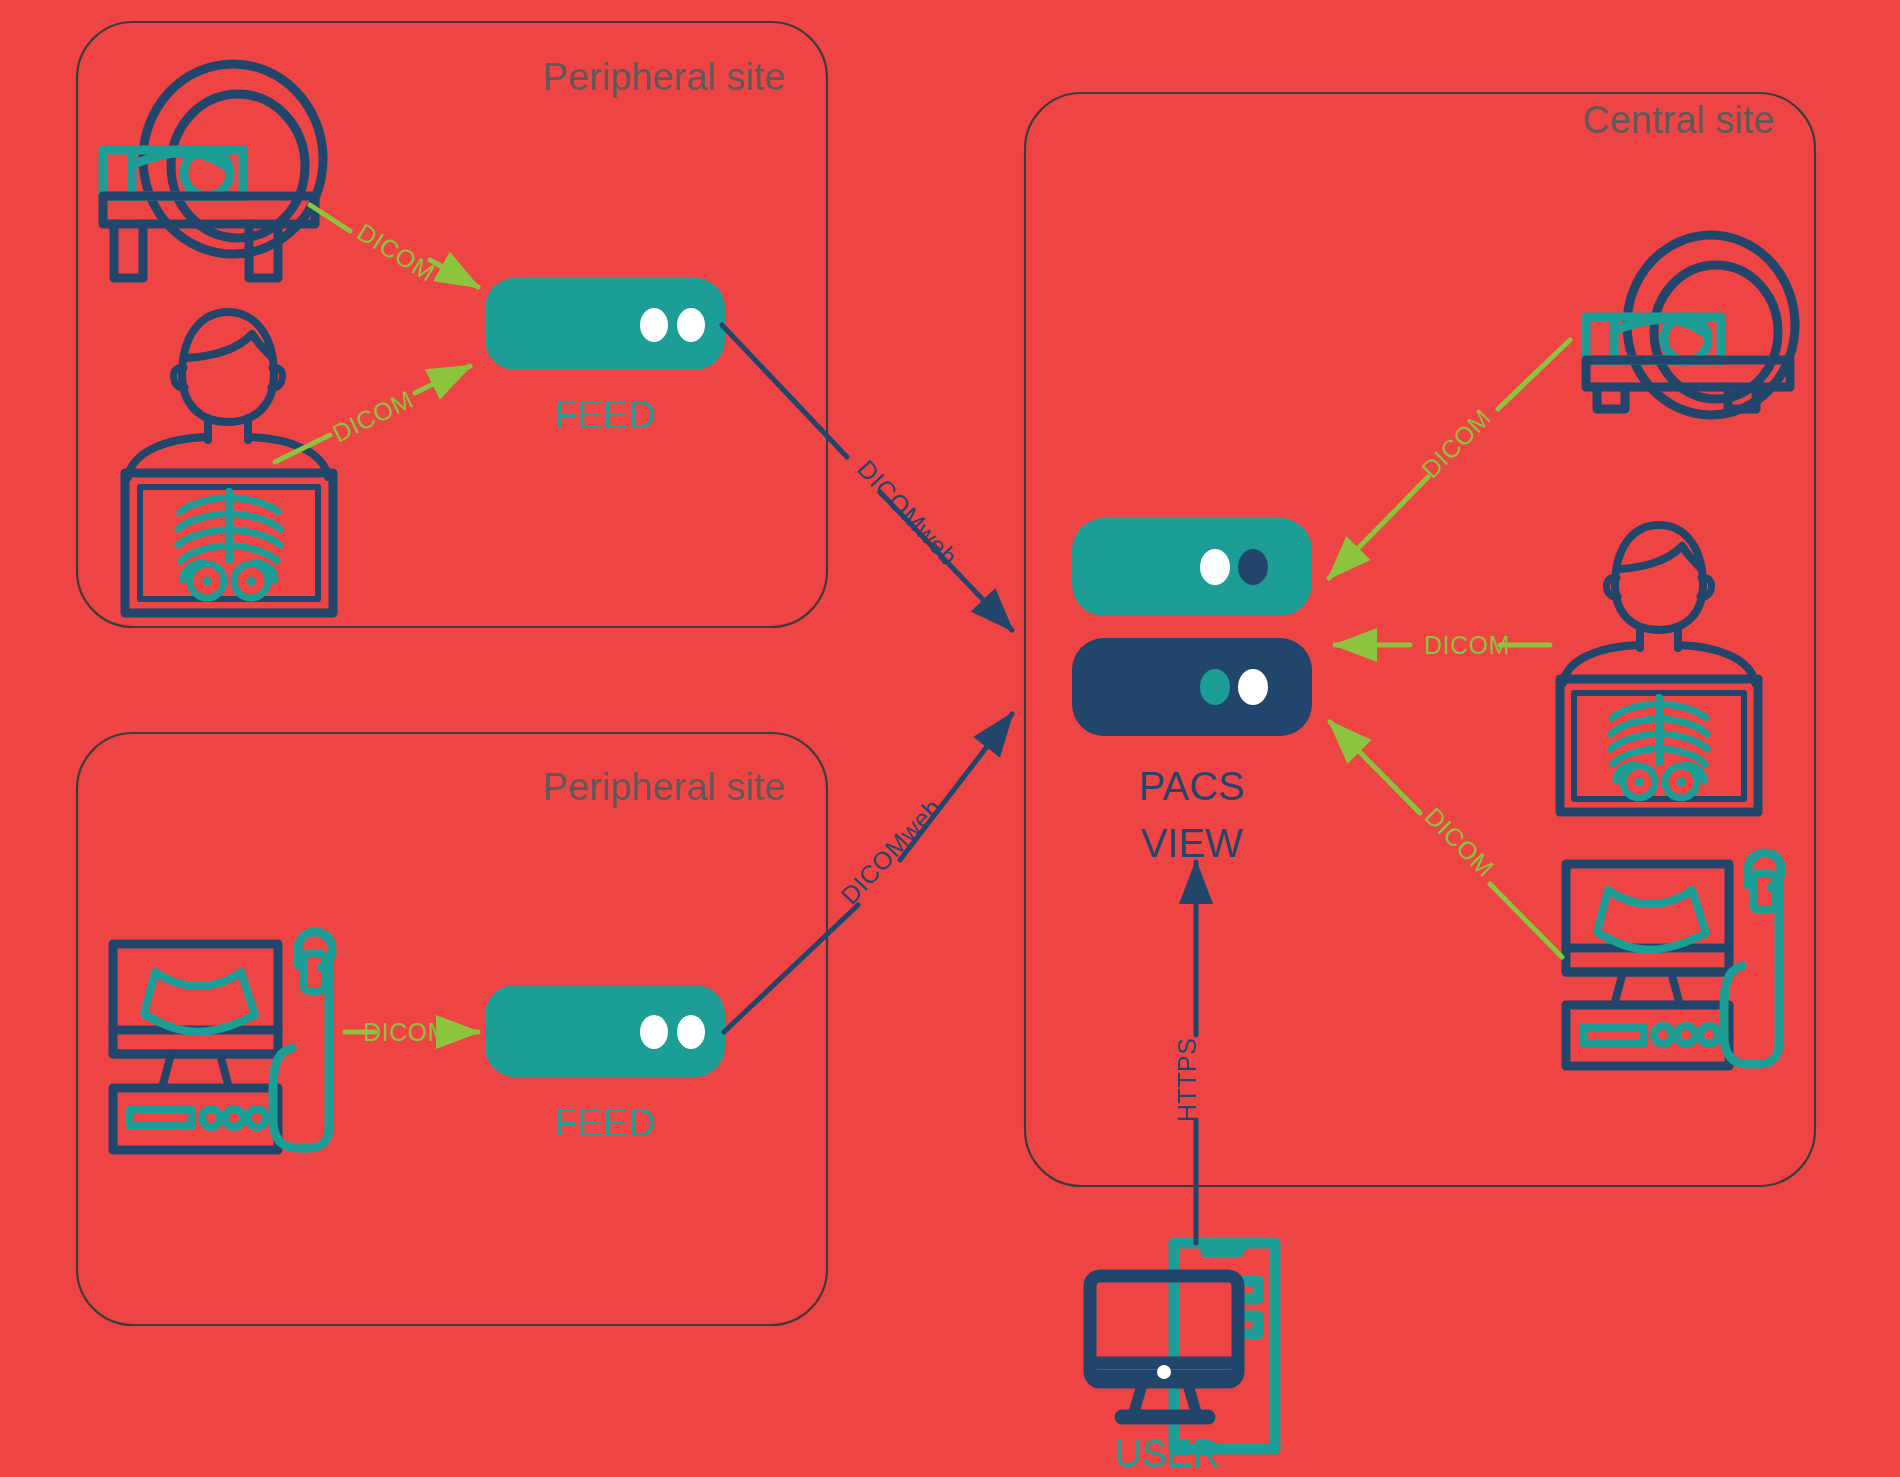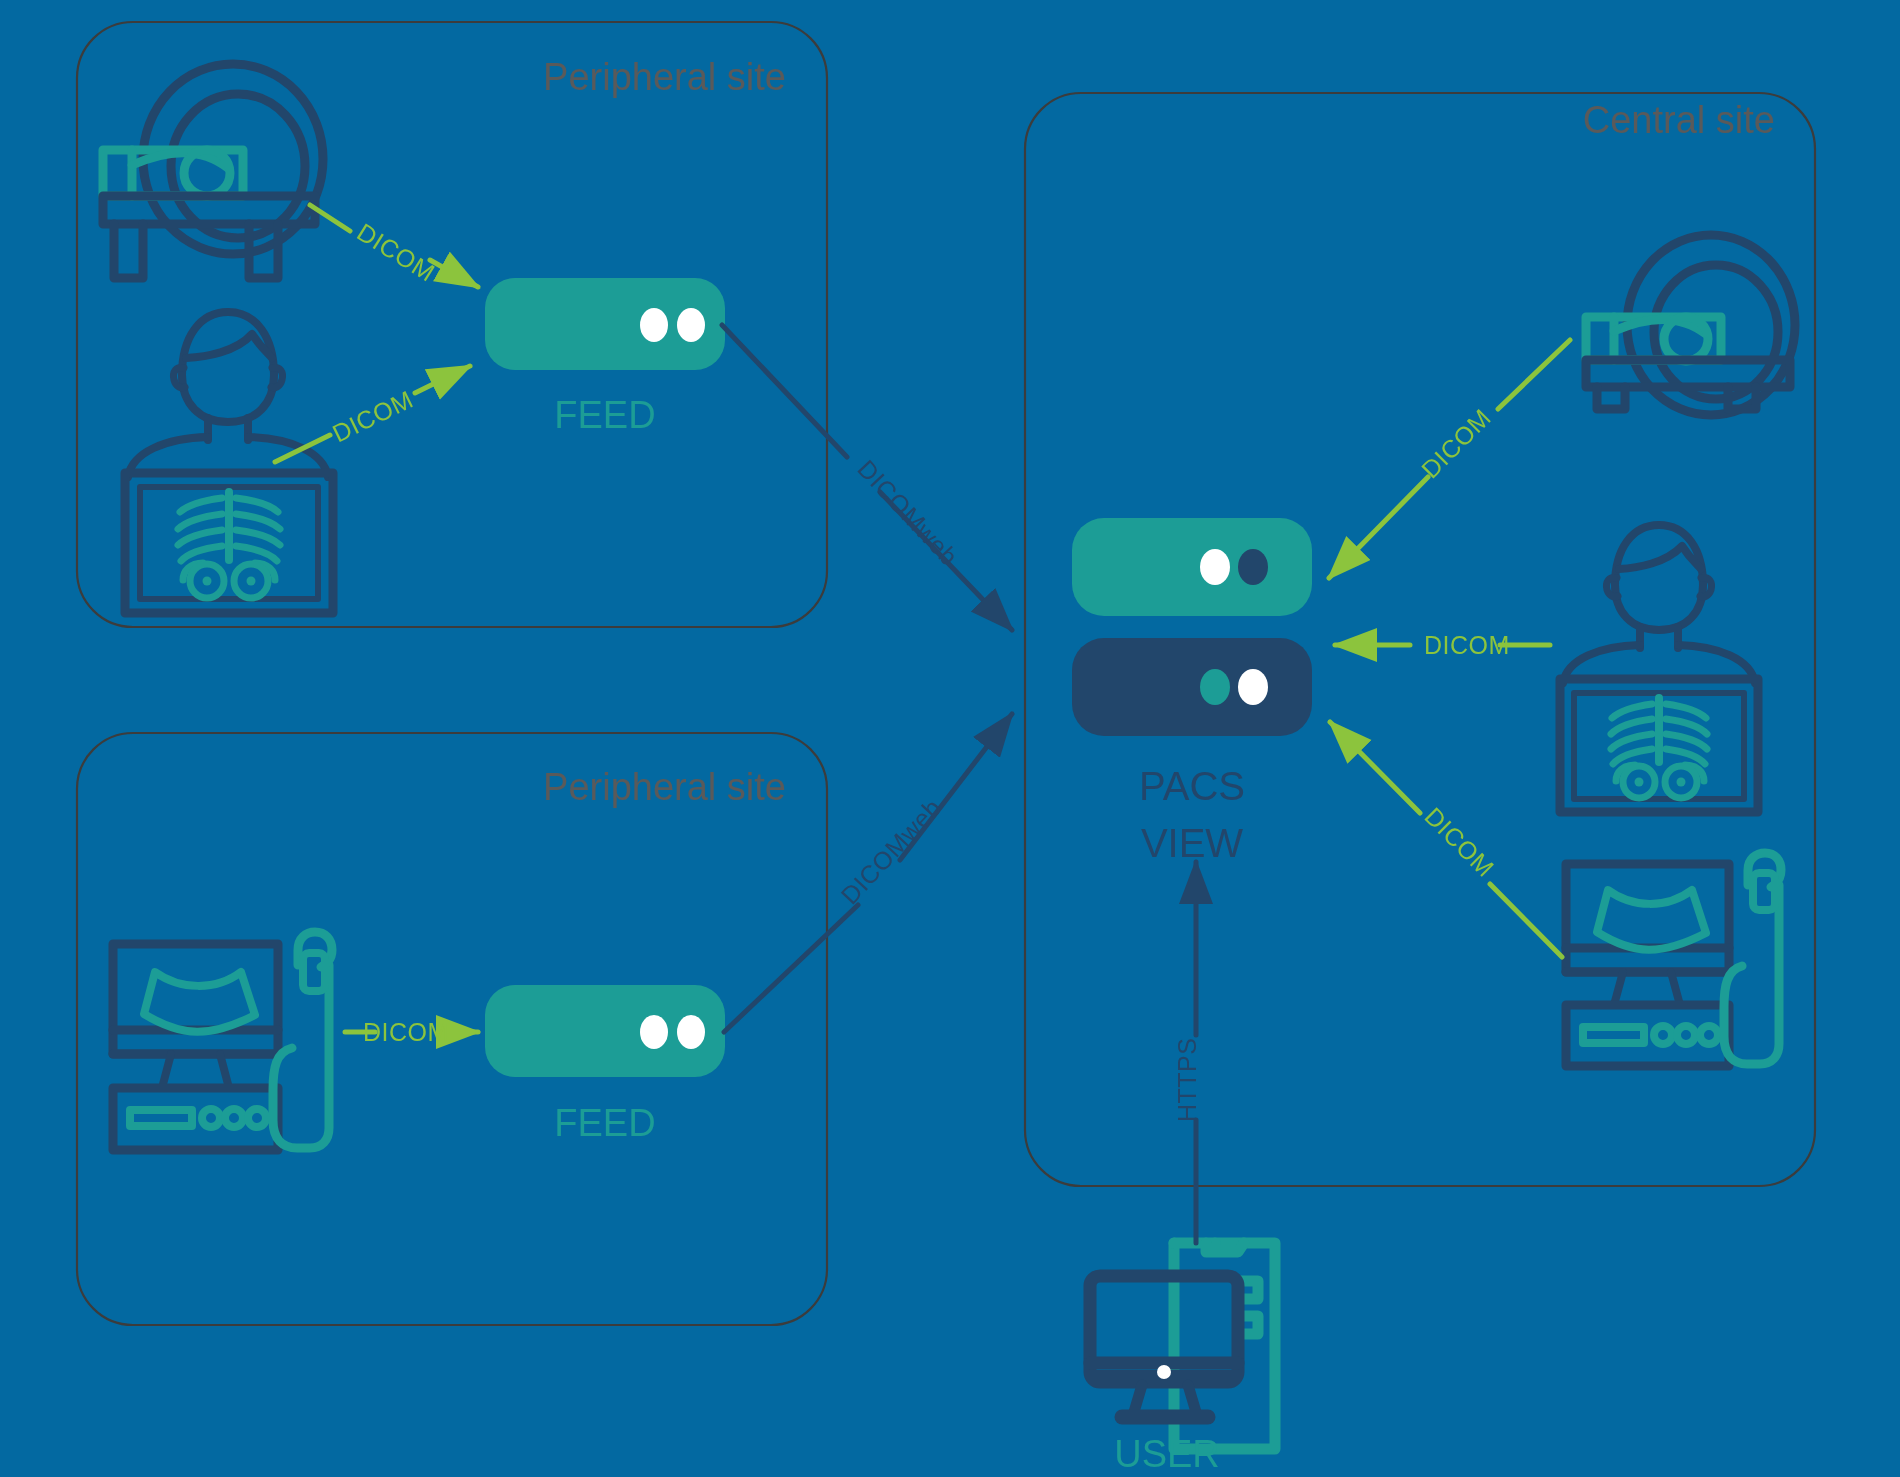--- a/index.html
+++ b/index.html
@@ -1,17 +1,17 @@
 <!DOCTYPE html>
 <html><head>
 <meta charset="utf-8">
 <style>
   html,body{margin:0;padding:0;background:#ffffff;}
   body{font-family:"Liberation Sans", sans-serif;}
-  #stage{position:relative;width:1900px;height:1477px;background:#0369a1;overflow:hidden;text-decoration:underline;}
+  #stage{position:relative;width:1900px;height:1477px;background:#ef4444;overflow:hidden;text-decoration:underline;}
   #stage svg{position:absolute;left:0;top:0;width:1900px;height:1477px;}
   .site-title{fill:#5a5a5a;font-size:38px;font-family:"Liberation Sans",sans-serif;}
   .node-label{fill:#1c9d96;font-size:38px;font-family:"Liberation Sans",sans-serif;}
   .node-label-dark{fill:#22466b;font-size:40px;font-family:"Liberation Sans",sans-serif;}
   .proto-green{fill:#8cc43d;font-size:25px;font-family:"Liberation Sans",sans-serif;letter-spacing:.5px;}
   .proto-navy{fill:#22466b;font-size:25px;font-family:"Liberation Sans",sans-serif;letter-spacing:.5px;}
 </style>
 </head>
 <body>
 

